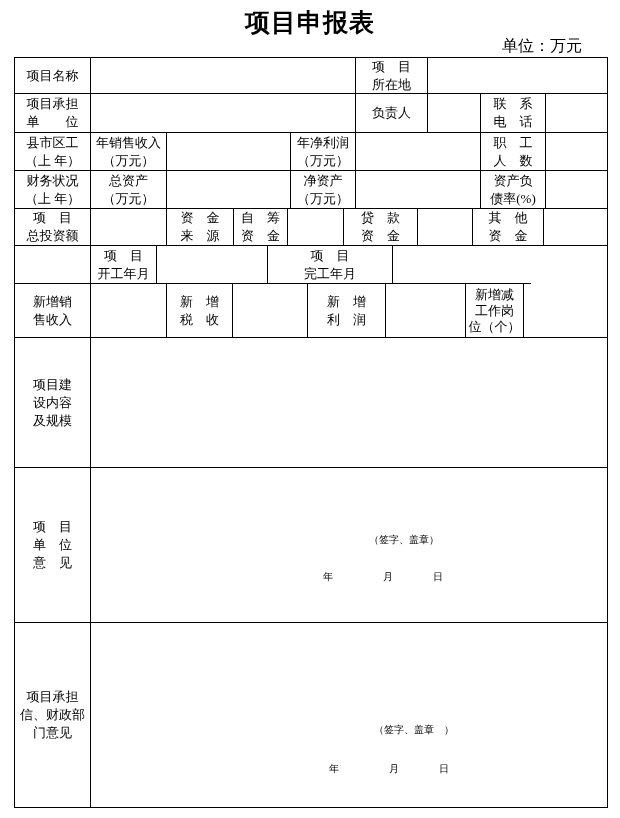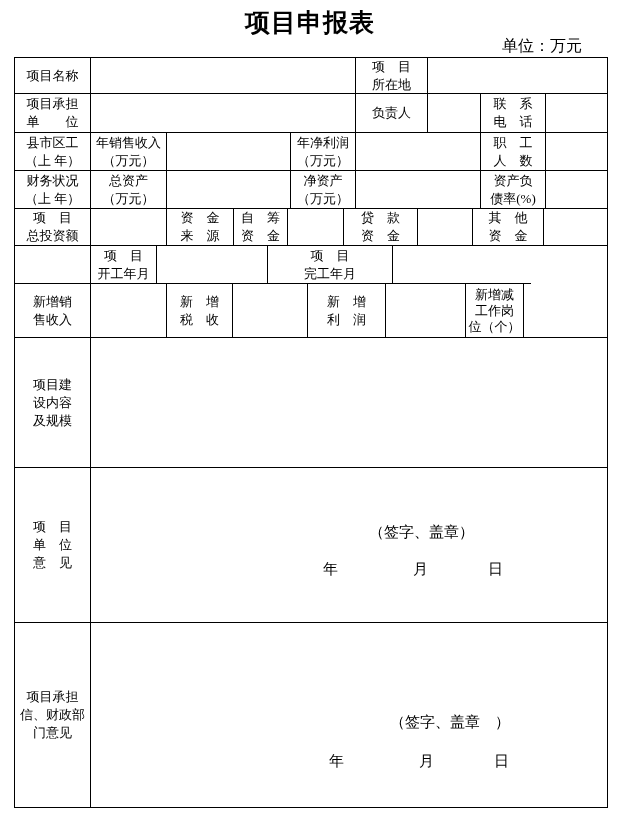--- a/index.html
+++ b/index.html
@@ -16,21 +16,21 @@
   .row{display:flex;font-family:Liberation Serif, serif;}
   .cell{
     box-sizing:border-box;border-right:1px solid #000;border-bottom:1px solid #000;
     display:flex;align-items:center;justify-content:center;text-align:center;
     font-size:13px;line-height:18px;white-space:pre-line;overflow:hidden;
   }
   .cell:last-child{border-right:none;}
   .row:last-child .cell{border-bottom:none;}
   .tight{line-height:16px;}
   .area{position:relative;display:block;}
-  .sig{position:absolute;font-size:15px;white-space:pre;}
+  .sig{position:absolute;font-size:10px;white-space:pre;margin-top:8px;}
 </style>
 </head>
 <body>
 
 <div class="page-title">项目申报表</div>
 <div class="unit-note">单位：万元</div>
 
 <div class="tbl">
 
   <div class="row" style="height:36px">
@@ -138,18 +138,18 @@
       <div class="sig" style="left:278px;top:55px">（签字、盖章）</div>
       <div class="sig" style="left:232px;top:92px">年　　　　　月　　　　日</div>
     </div>
   </div>
 
   <div class="row" style="height:184px">
     <div class="cell" style="width:76px">项目承担
 信、财政部
 门意见</div>
     <div class="cell area" style="width:516px">
-      <div class="sig" style="left:299px;top:90px">（签字、盖章　）</div>
+      <div class="sig" style="left:283px;top:90px">（签字、盖章　）</div>
       <div class="sig" style="left:238px;top:129px">年　　　　　月　　　　日</div>
     </div>
   </div>
 
 </div>
 
 </body></html>

